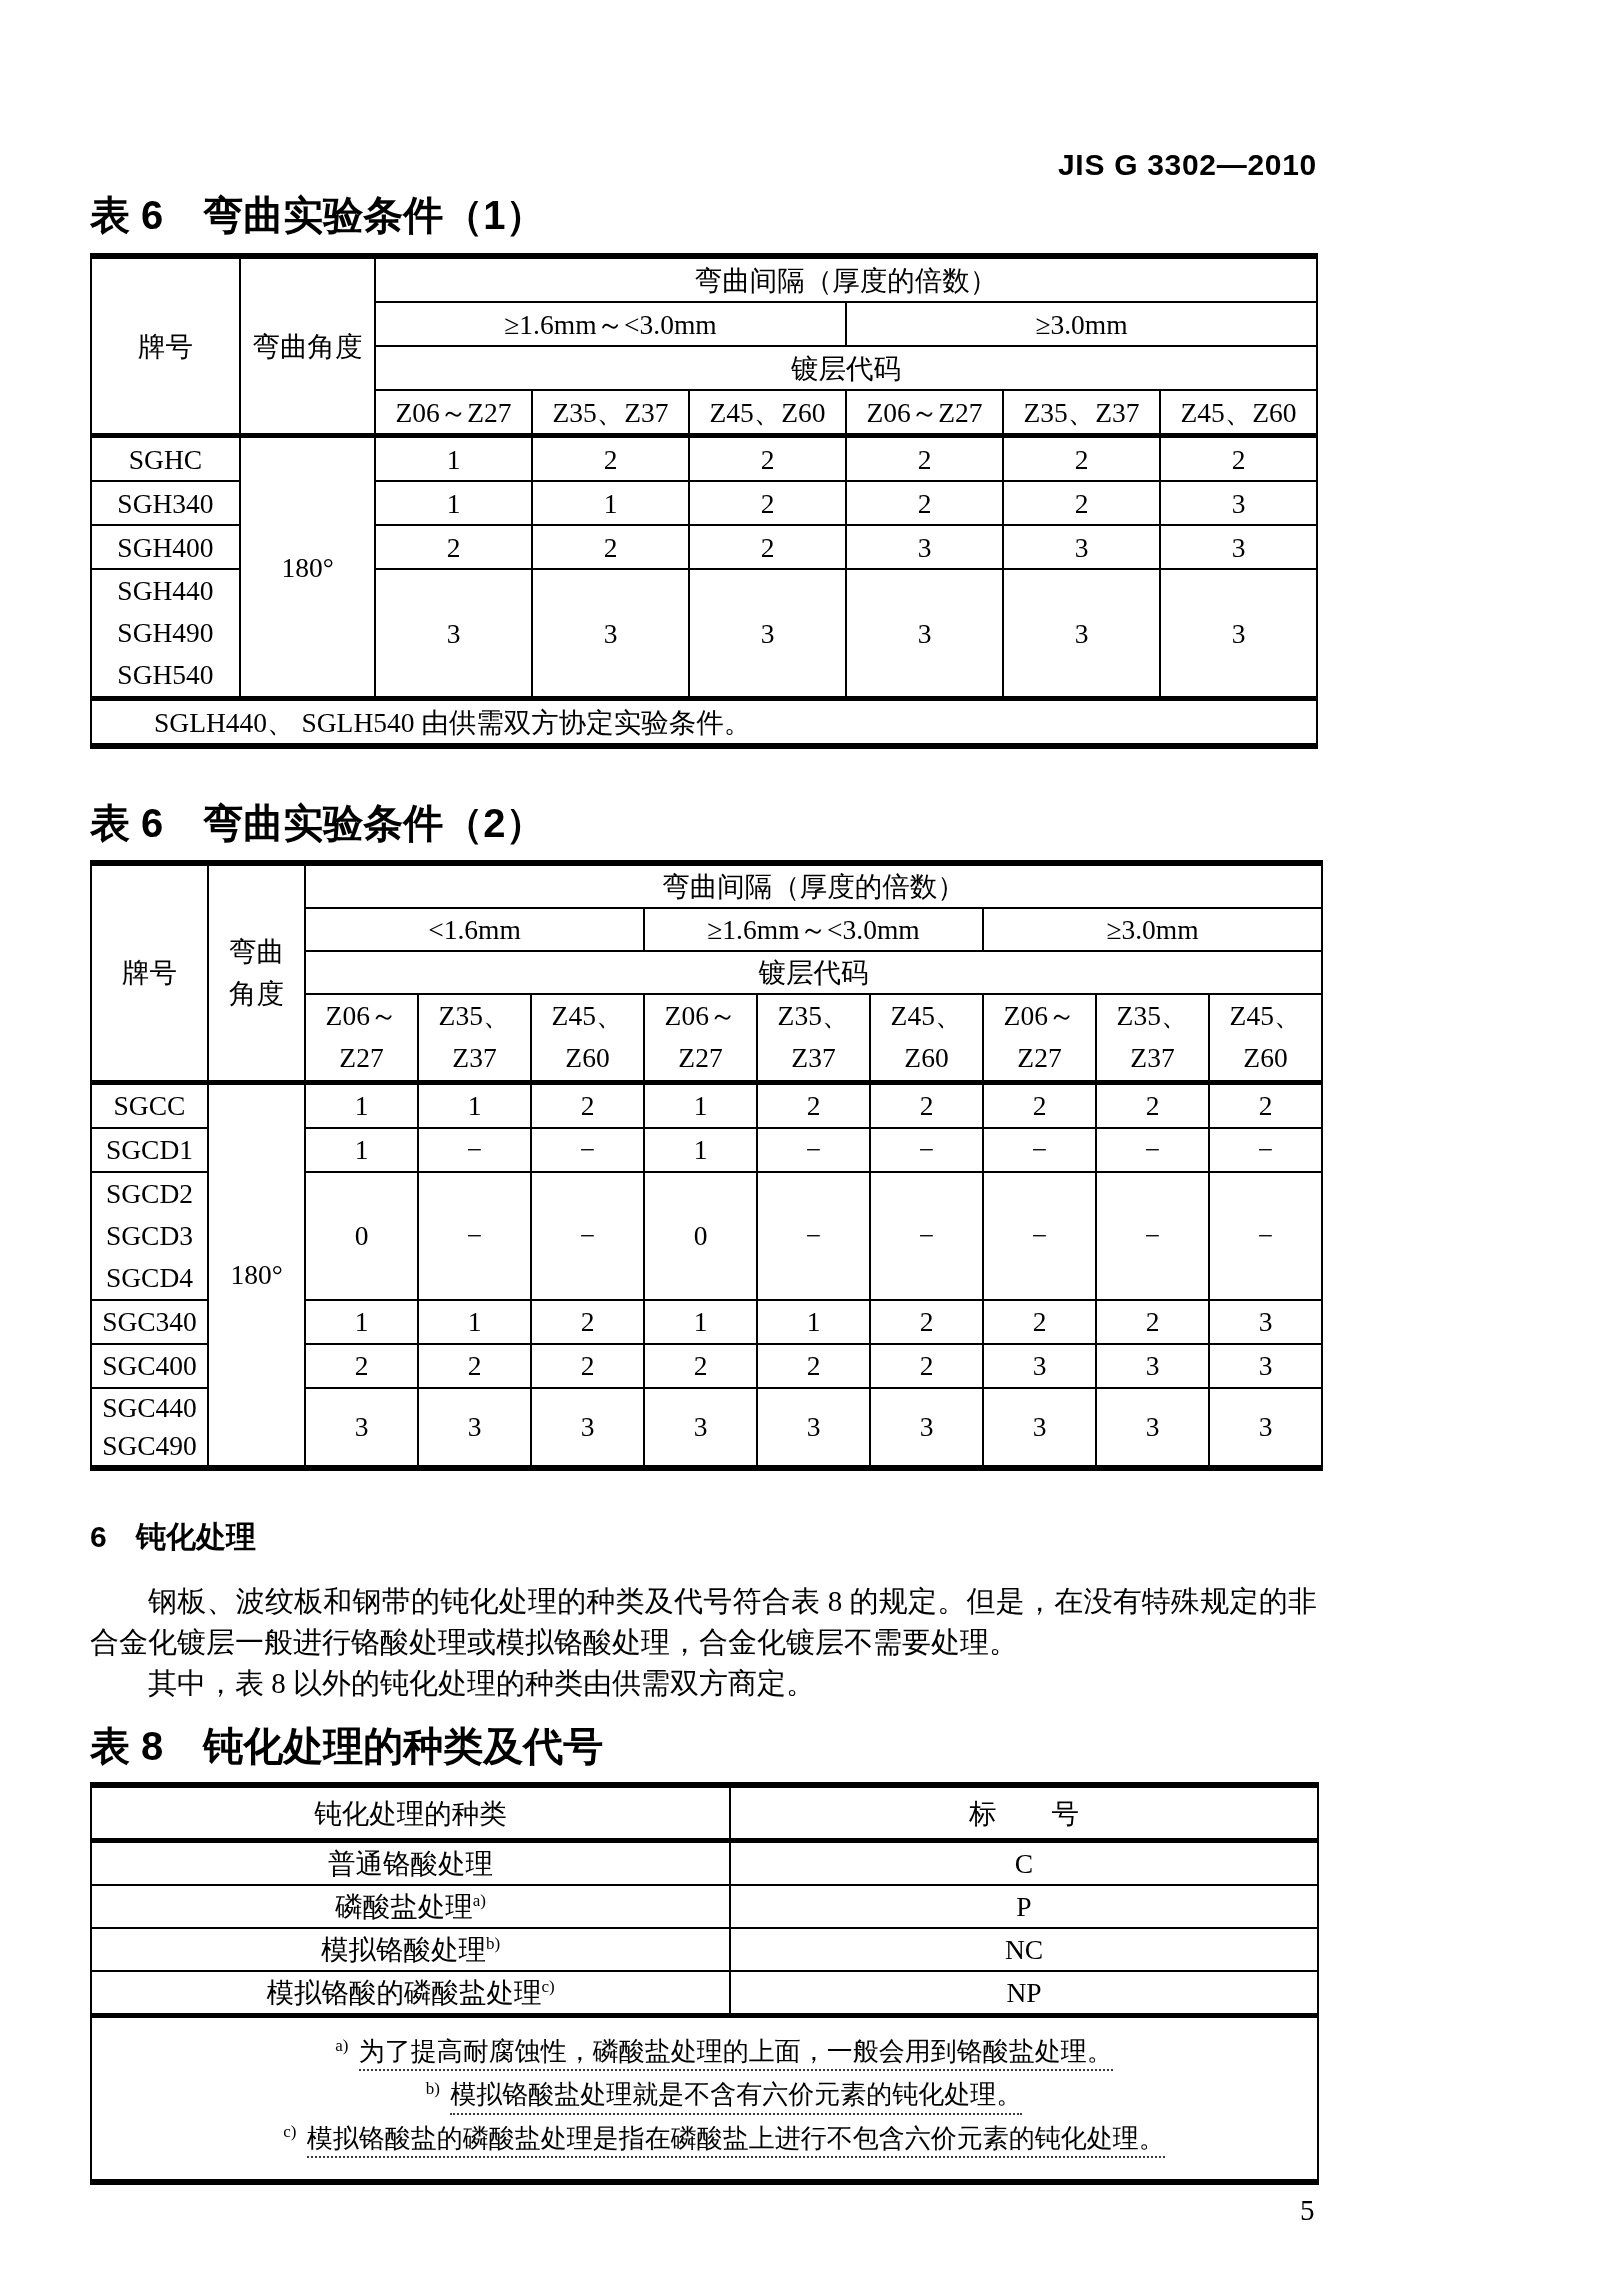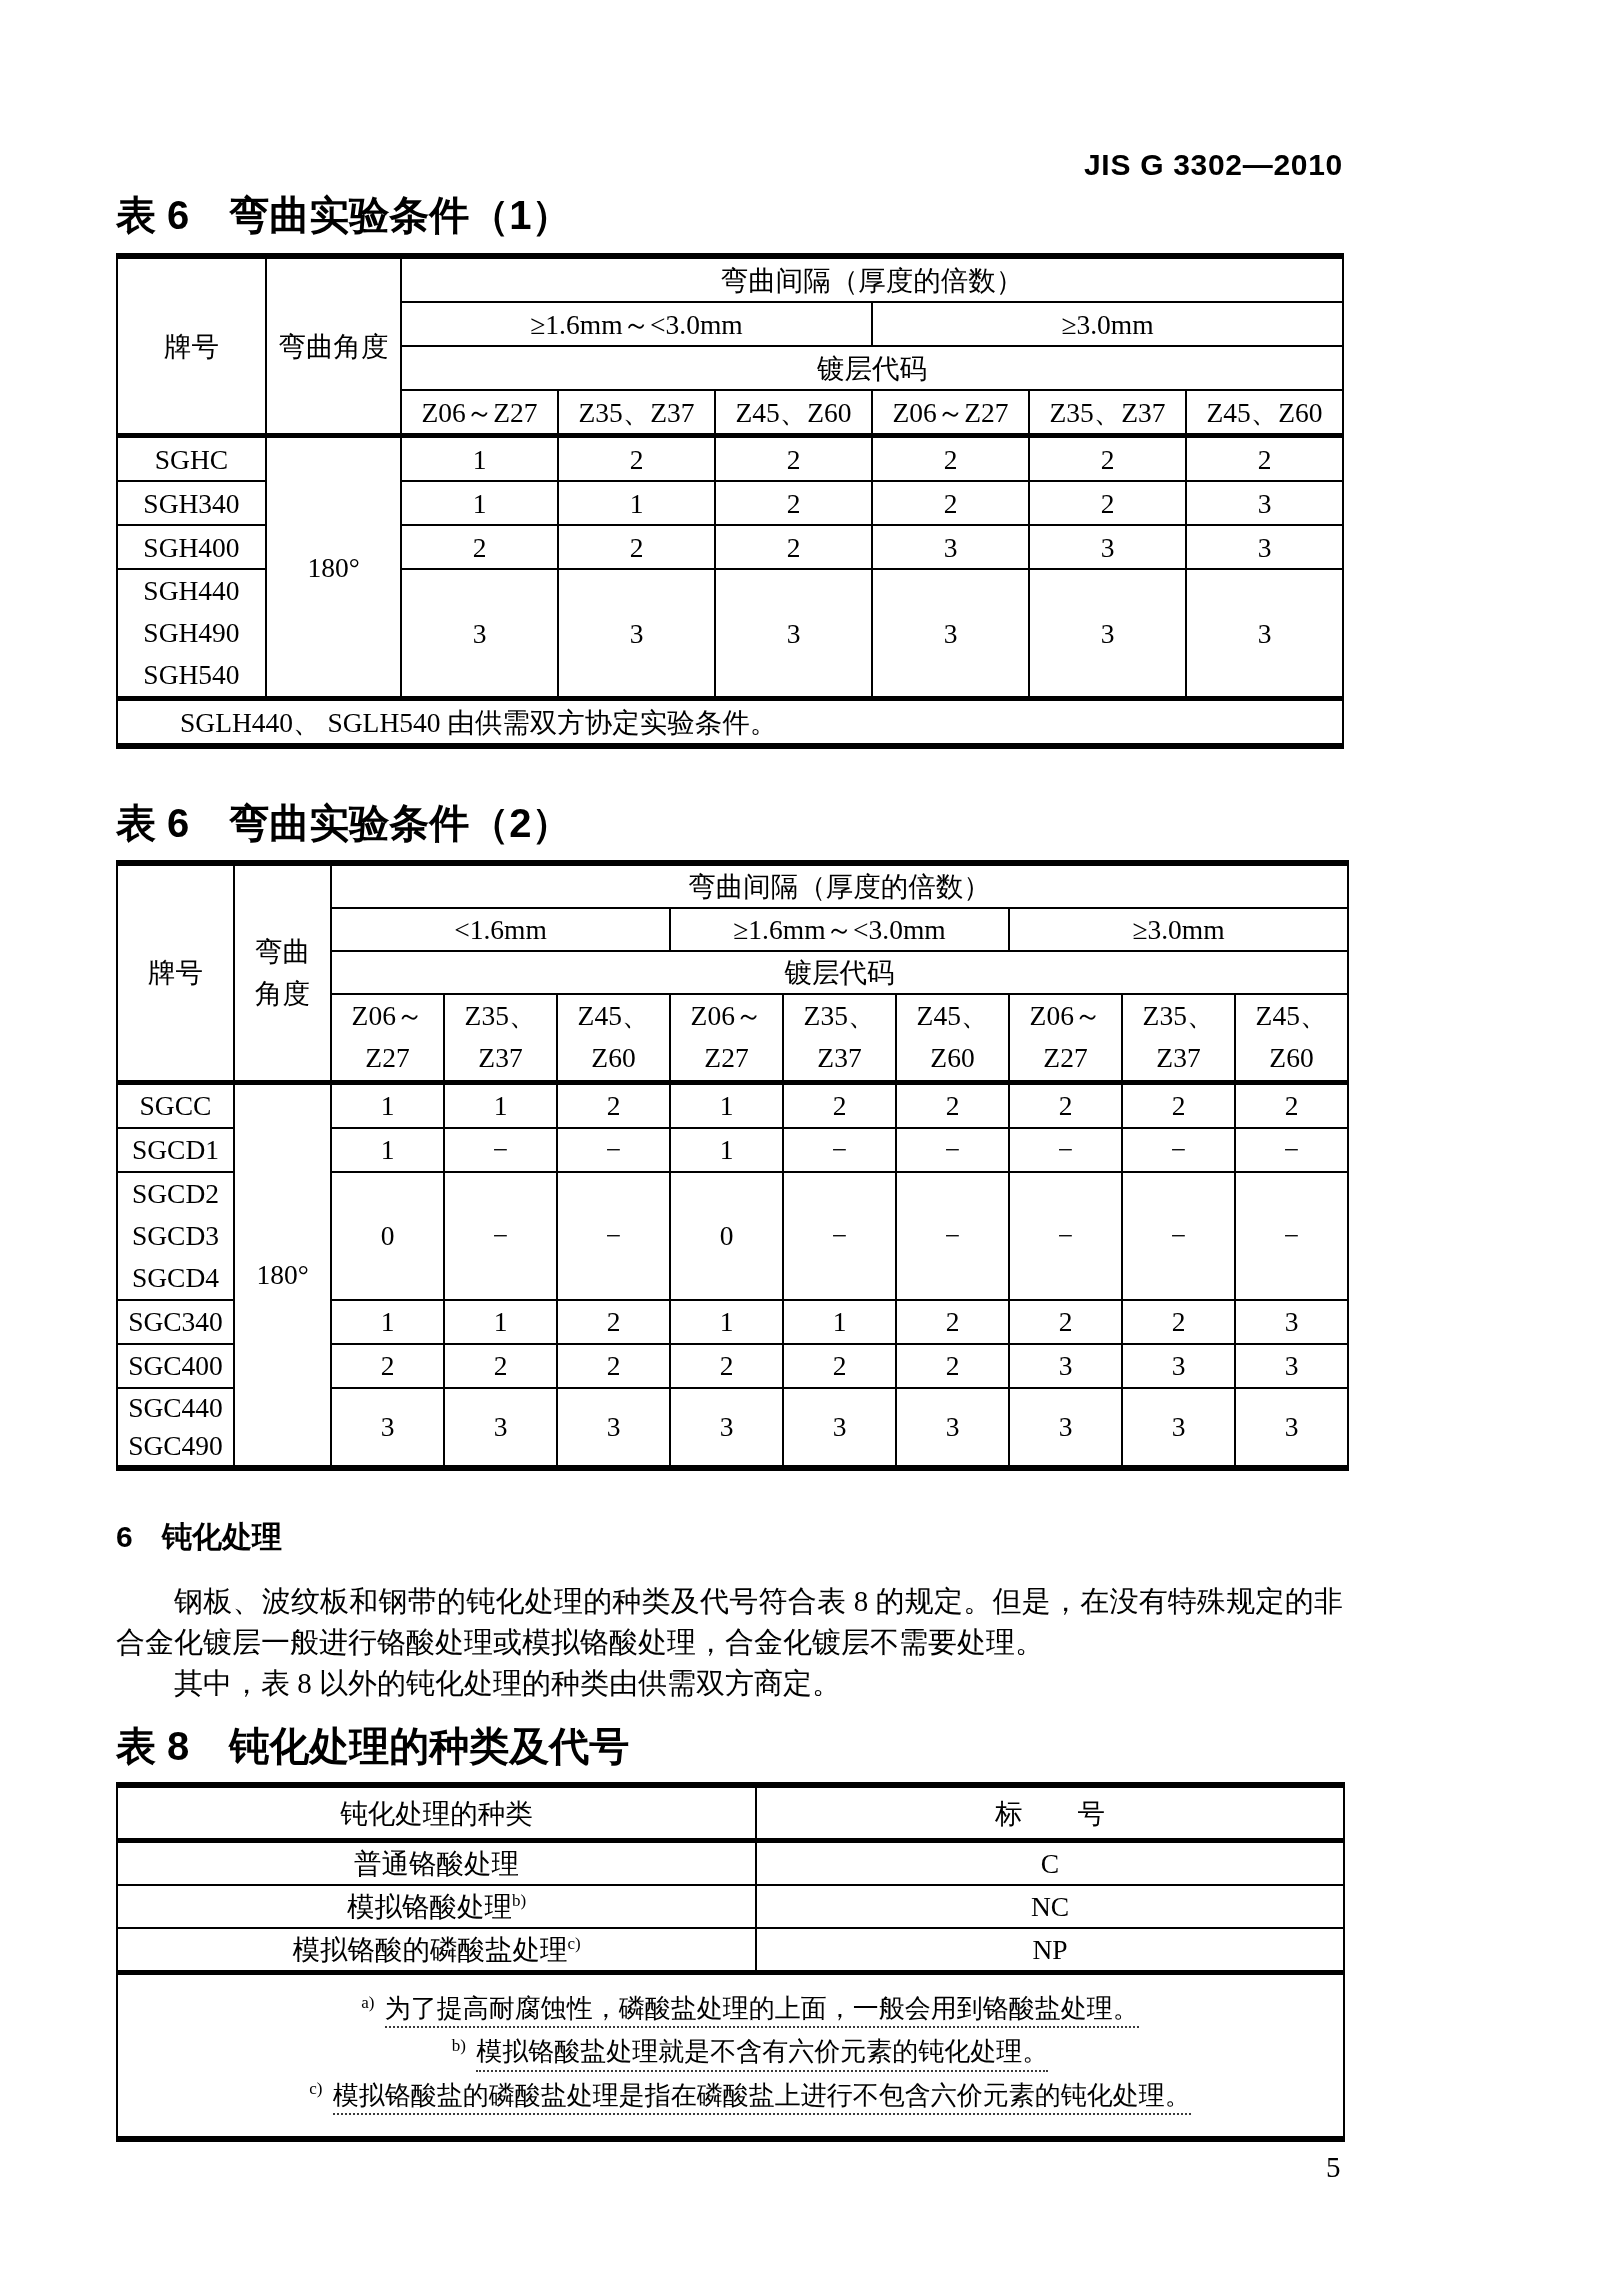--- a/index.html
+++ b/index.html
@@ -1,21 +1,21 @@
 <!DOCTYPE html>
 <html style="font-size:10.5px"><head>
 <meta charset="utf-8">
 <style>
   html,body{margin:0;padding:0;background:#888;}
   .page{
     width:1623px;height:2295px;background:#ffffff;position:relative;
     font-family:"Liberation Serif","DejaVu Serif",serif;color:#000;
     overflow:hidden;
   }
-  .content{margin-left:116px;width:1227px;}
+  .content{margin-left:90px;width:1227px;}
   .std-header{
     padding-top:148px;text-align:right;
     font-family:"Liberation Sans","DejaVu Sans",sans-serif;
     font-weight:bold;font-size:30px;line-height:34px;letter-spacing:0.7px;
   }
   .tbl-title{
     text-align:left;font-family:"Liberation Sans","DejaVu Sans",sans-serif;
     font-weight:bold;font-size:40px;line-height:33px;
   }
   .t1-title{margin-top:17px;}
@@ -297,20 +297,24 @@
       <tbody>
           <tr>
         <td class="h76">钝化处理的种类</td>
         <td class="h76">标　　号</td>
       </tr>
       <tr class="bt-thick">
         <td class="h62"><span>普通铬酸处理</span><span class="sup-mark"></span></td>
         <td class="h62">C</td>
       </tr>
       <tr>
+        <td class="h62"><span>磷酸盐处理</span><span class="sup-mark">a)</span></td>
+        <td class="h62">P</td>
+      </tr>
+      <tr>
         <td class="h62"><span>模拟铬酸处理</span><span class="sup-mark">b)</span></td>
         <td class="h62">NC</td>
       </tr>
       <tr>
         <td class="h62"><span>模拟铬酸的磷酸盐处理</span><span class="sup-mark">c)</span></td>
         <td class="h62">NP</td>
       </tr>
       <tr class="bt-thick">
         <td class="fn-cell" colspan="2">
           <div class="fn-line"><span class="fn-sup">a)</span><span class="fn-text">为了提高耐腐蚀性，磷酸盐处理的上面，一般会用到铬酸盐处理。</span></div>

